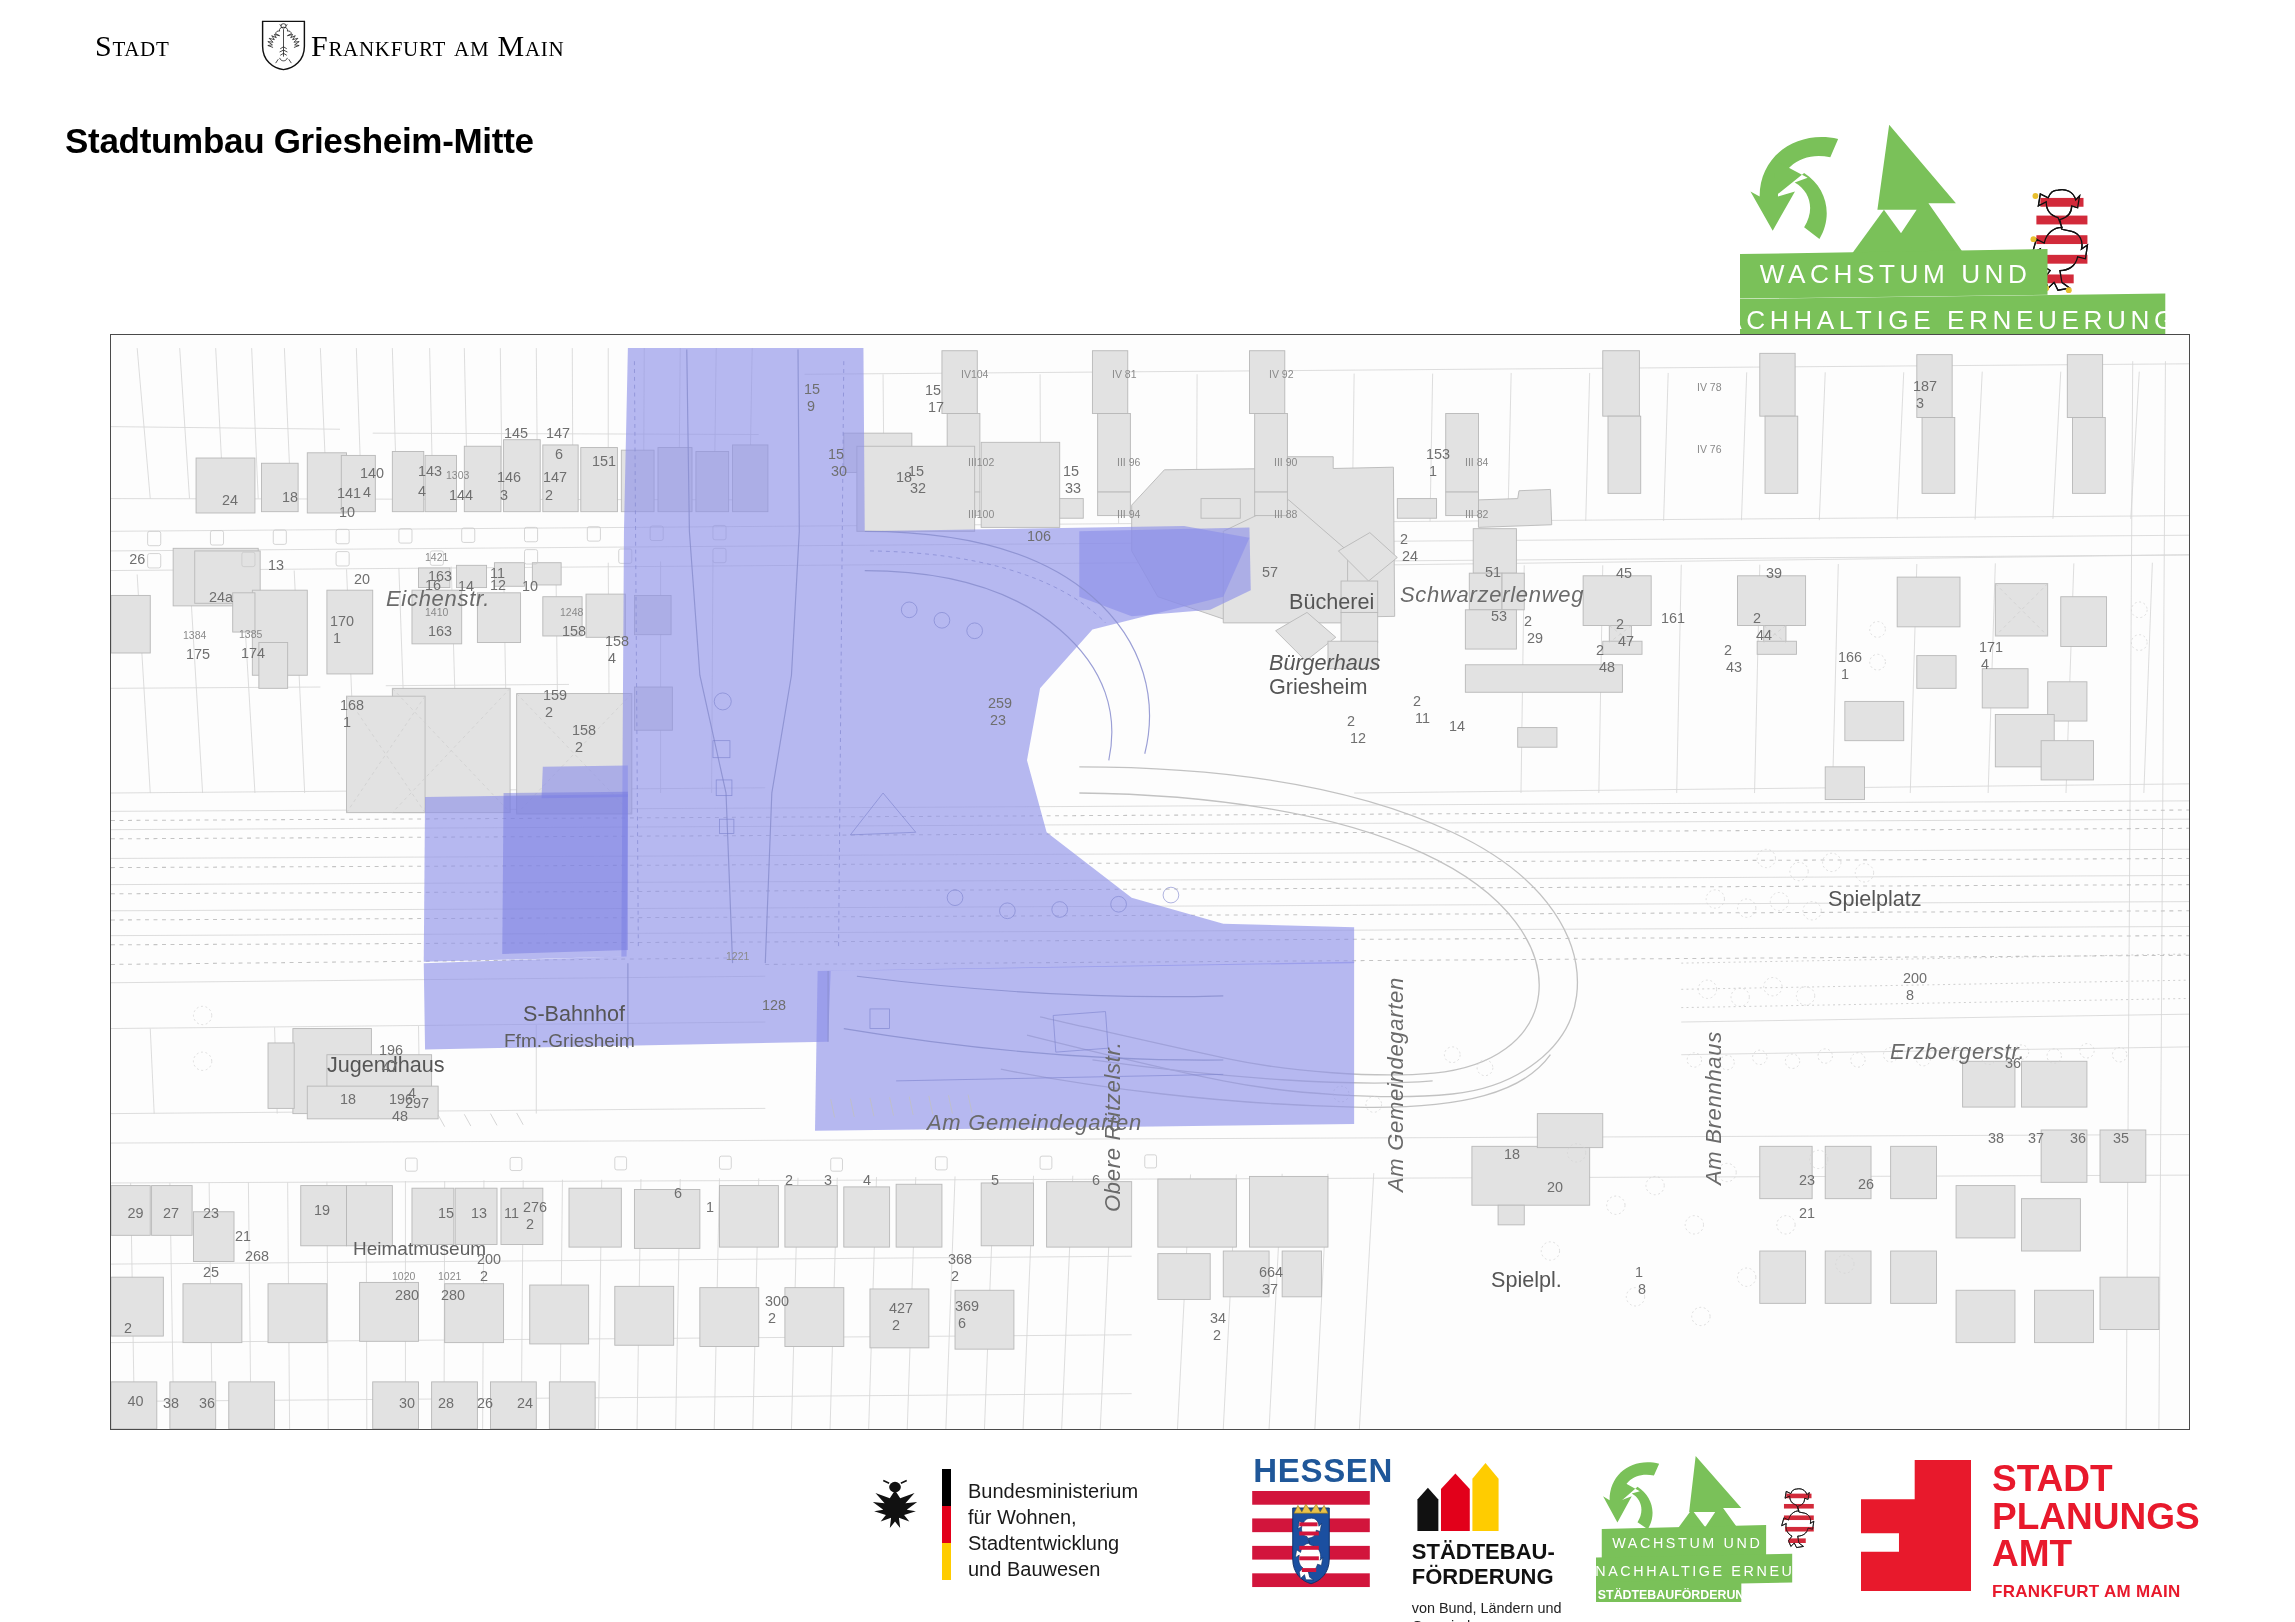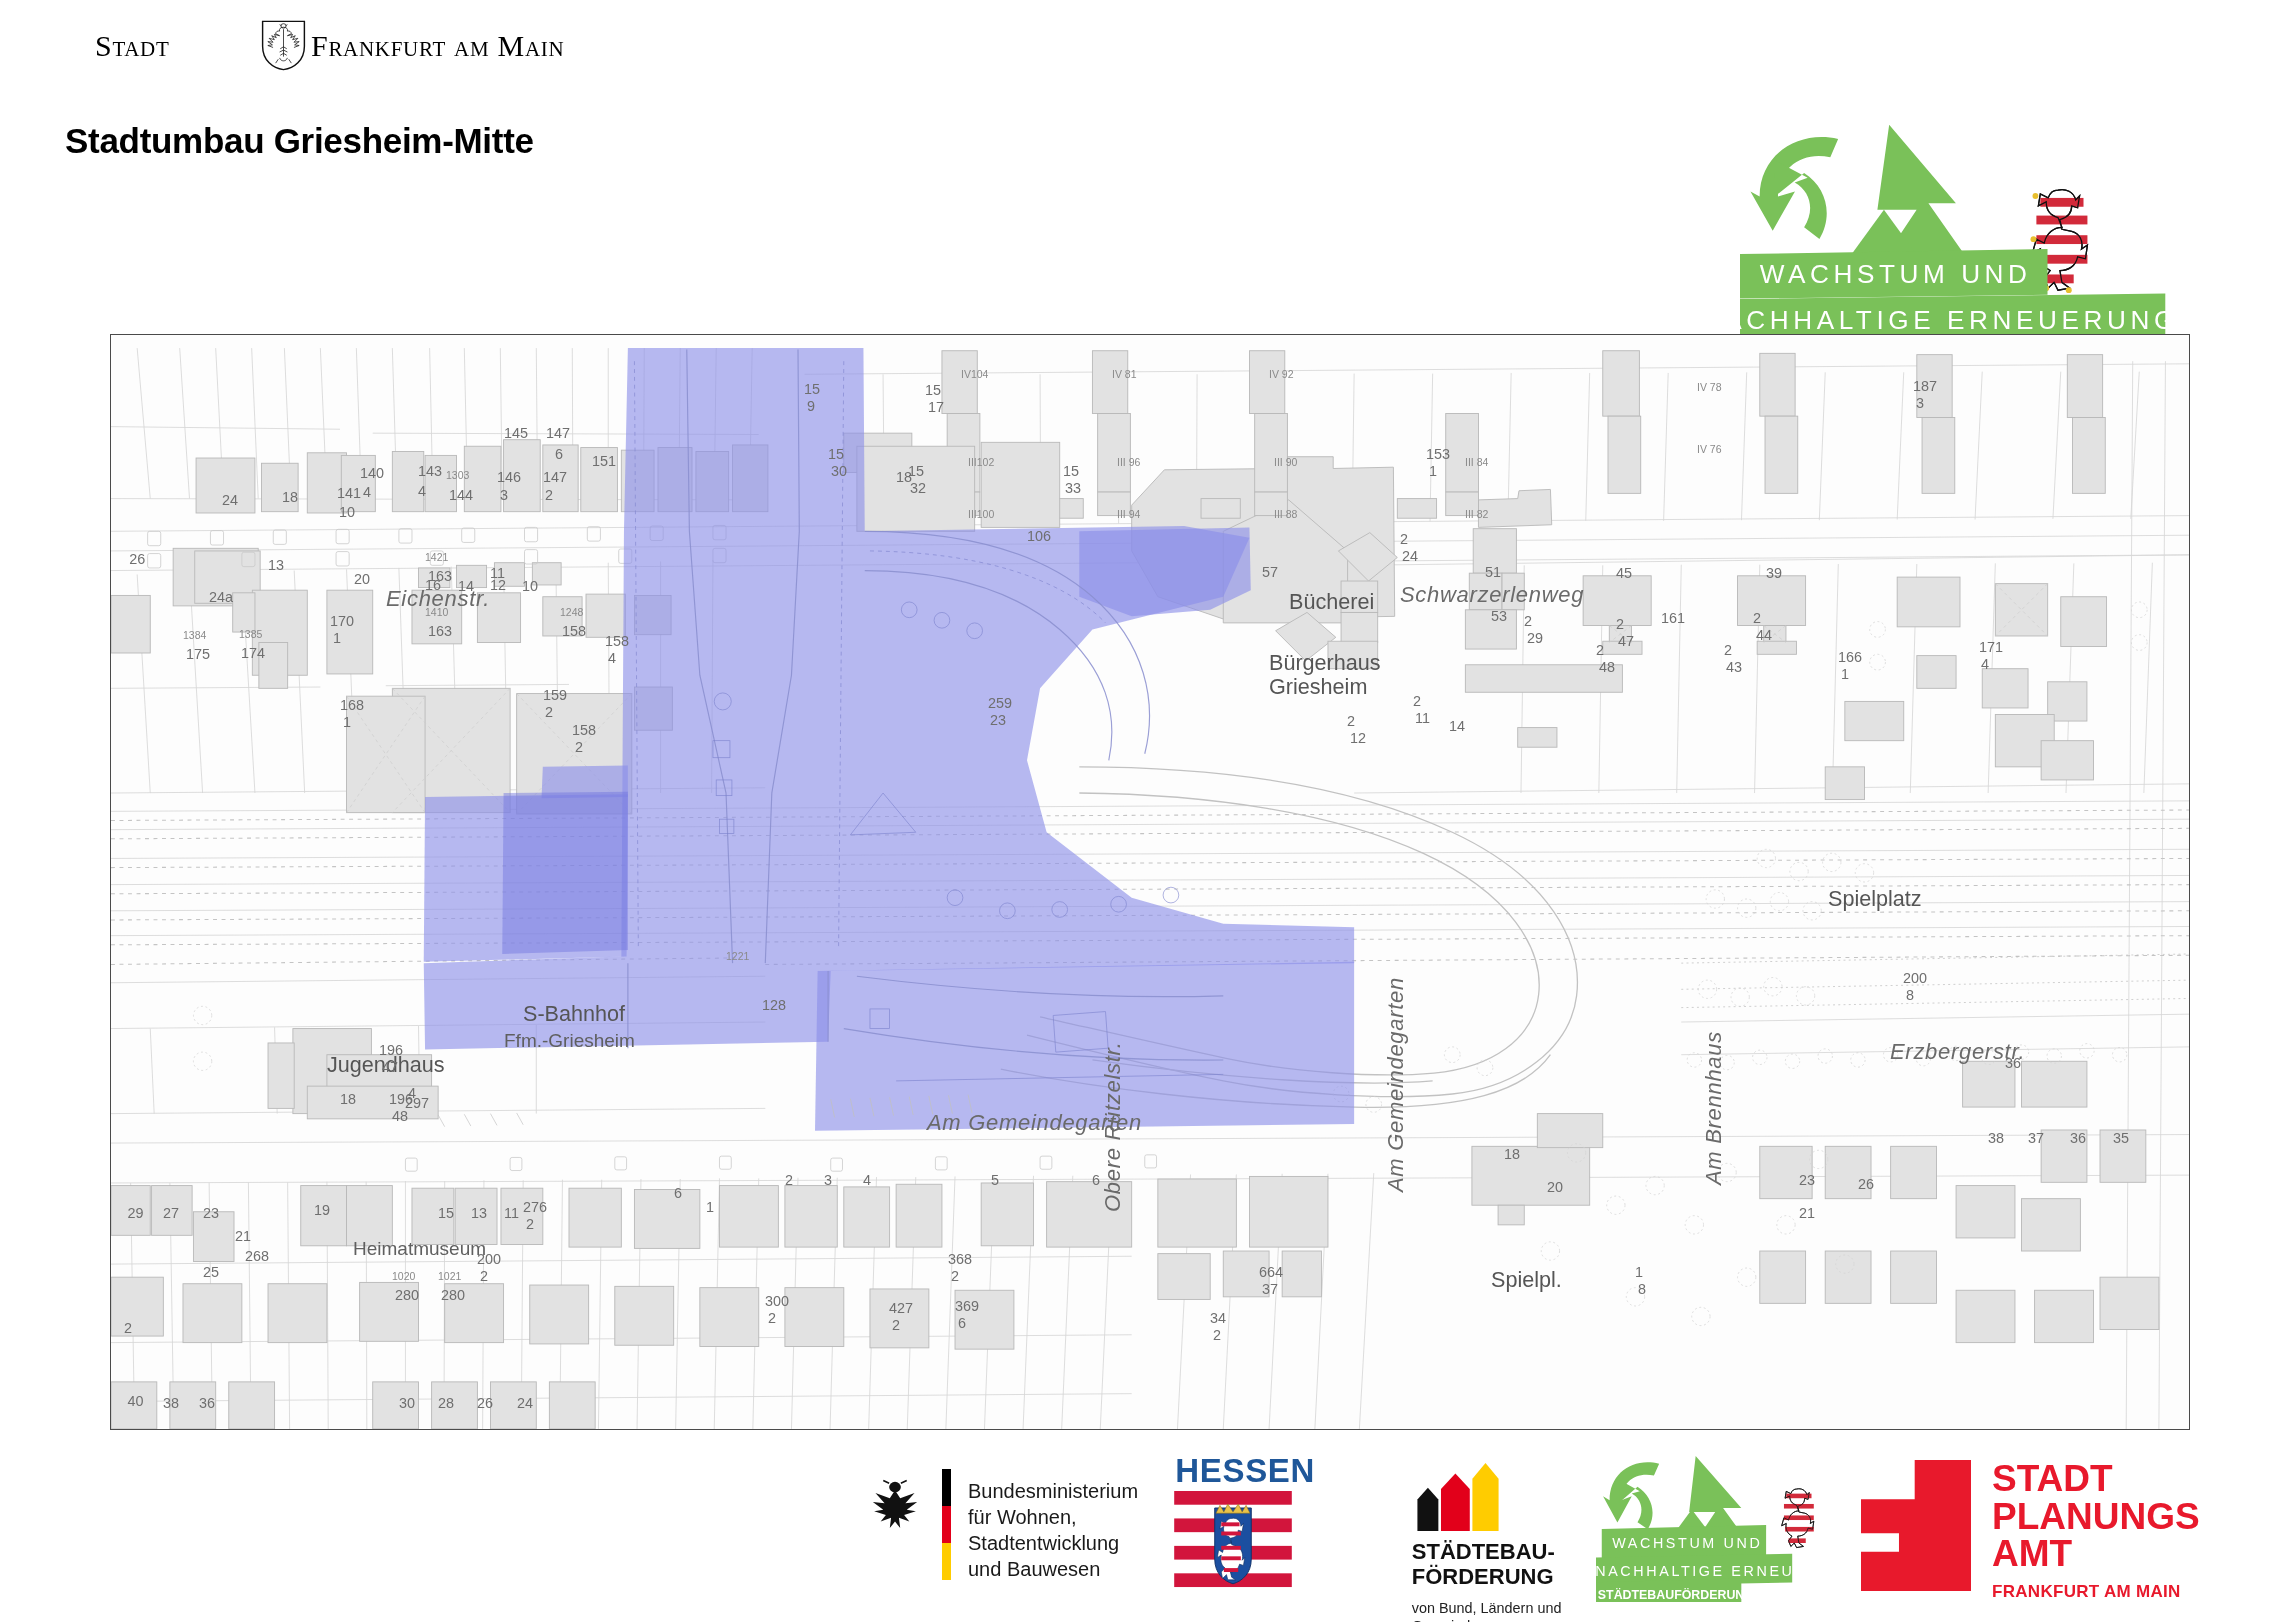--- a/index.html
+++ b/index.html
@@ -697,21 +697,21 @@
       <div class="mlabel street-label" style="left: 275px; top: 251px;">Eichenstr.</div>
       <div class="mlabel street-label" style="left: 1289px; top: 247px;">Schwarzerlenweg</div>
       <div class="mlabel street-label" style="left: 1779px; top: 704px;">Erzbergerstr.</div>
       <div class="mlabel street-label" style="left: 816px; top: 775px;">Am Gemeindegarten</div>
       <div class="mlabel street-label" style="left: 989px; top: 877px; transform: rotate(-90deg); transform-origin: left top;">Obere Rützelstr.</div>
       <div class="mlabel street-label" style="left: 1272px; top: 857px; transform: rotate(-90deg); transform-origin: left top;">Am Gemeindegarten</div>
       <div class="mlabel street-label" style="left: 1590px; top: 850px; transform: rotate(-90deg); transform-origin: left top;">Am Brennhaus</div>
     </div>
   <div id="poi-labels">
       <div class="mlabel poi-label" style="left: 1178px; top: 254px;">Bücherei</div>
-      <div class="mlabel poi-label" style="left: 1158px; top: 315px;">Bürgerhaus</div>
+      <div class="mlabel poi-label" style="left: 1158px; top: 315px; font-style: italic;">Bürgerhaus</div>
       <div class="mlabel poi-label" style="left: 1158px; top: 339px;">Griesheim</div>
       <div class="mlabel poi-label" style="left: 412px; top: 666px;">S-Bahnhof</div>
       <div class="mlabel poi-label-sm" style="left: 393px; top: 695px;">Ffm.-Griesheim</div>
       <div class="mlabel poi-label" style="left: 216px; top: 717px;">Jugendhaus</div>
       <div class="mlabel poi-label-sm" style="left: 242px; top: 903px;">Heimatmuseum</div>
       <div class="mlabel poi-label" style="left: 1717px; top: 551px;">Spielplatz</div>
       <div class="mlabel poi-label" style="left: 1380px; top: 932px;">Spielpl.</div>
     </div>
   <div id="num-labels">
       <div class="mlabel house-num" style="left: 18.3px; top: 216px;">26</div>
@@ -908,21 +908,21 @@
       <div style="height:37px;background:#e2001a;"></div>
       <div style="height:37px;background:#ffcc00;"></div>
     </div>
     <div class="bmwsb-text" style="position:absolute; left:98px; top:14.4px;">
       <div>Bundesministerium</div>
       <div>für Wohnen, Stadtentwicklung</div>
       <div>und Bauwesen</div>
     </div>
   </div>
 
-  <div class="flogo" style="left:1170px; top:13px; width:131px; height:137px;">
+  <div class="flogo" style="left:1248px; top:13px; width:131px; height:137px;">
     <div class="hessen-word" style="position:absolute; left:5.2px; top:0;">HESSEN</div>
     <span style="position:absolute; left:3.9px; top:39px;">
       <svg width="118" height="98" viewBox="0 0 180 150">
         <rect x="0" y="0" width="180" height="150" fill="#fff"></rect>
         <g fill="#d2153c">
           <rect x="0" y="0" width="180" height="21"></rect>
           <rect x="0" y="42" width="180" height="21"></rect>
           <rect x="0" y="84" width="180" height="21"></rect>
           <rect x="0" y="126" width="180" height="21"></rect>
         </g>

